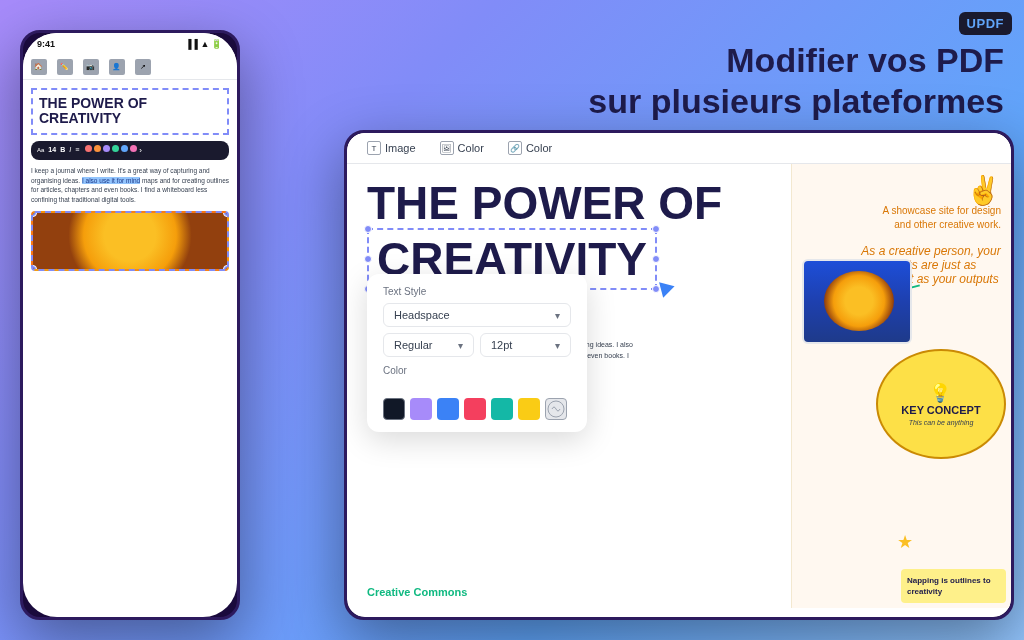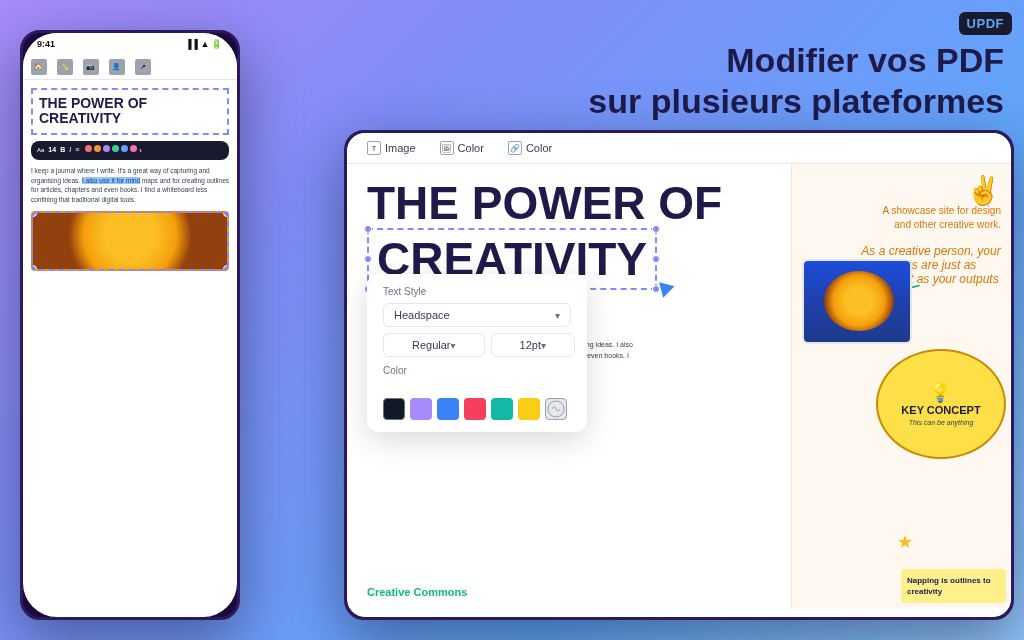--- a/index.html
+++ b/index.html
@@ -312,21 +312,21 @@
     .font-popup-row {
       display: flex;
       gap: 6px;
       margin-bottom: 8px;
     }
 
     .font-popup-half {
       flex: 1;
       border: 1px solid #e5e7eb;
       border-radius: 6px;
-      padding: 5px 28px;
+      padding: 5px 10px;
       font-size: 11px;
       color: #374151;
       display: flex;
       justify-content: space-between;
       align-items: center;
     }
 
     .font-popup-color-label {
       font-size: 10px;
       color: #6b7280;

